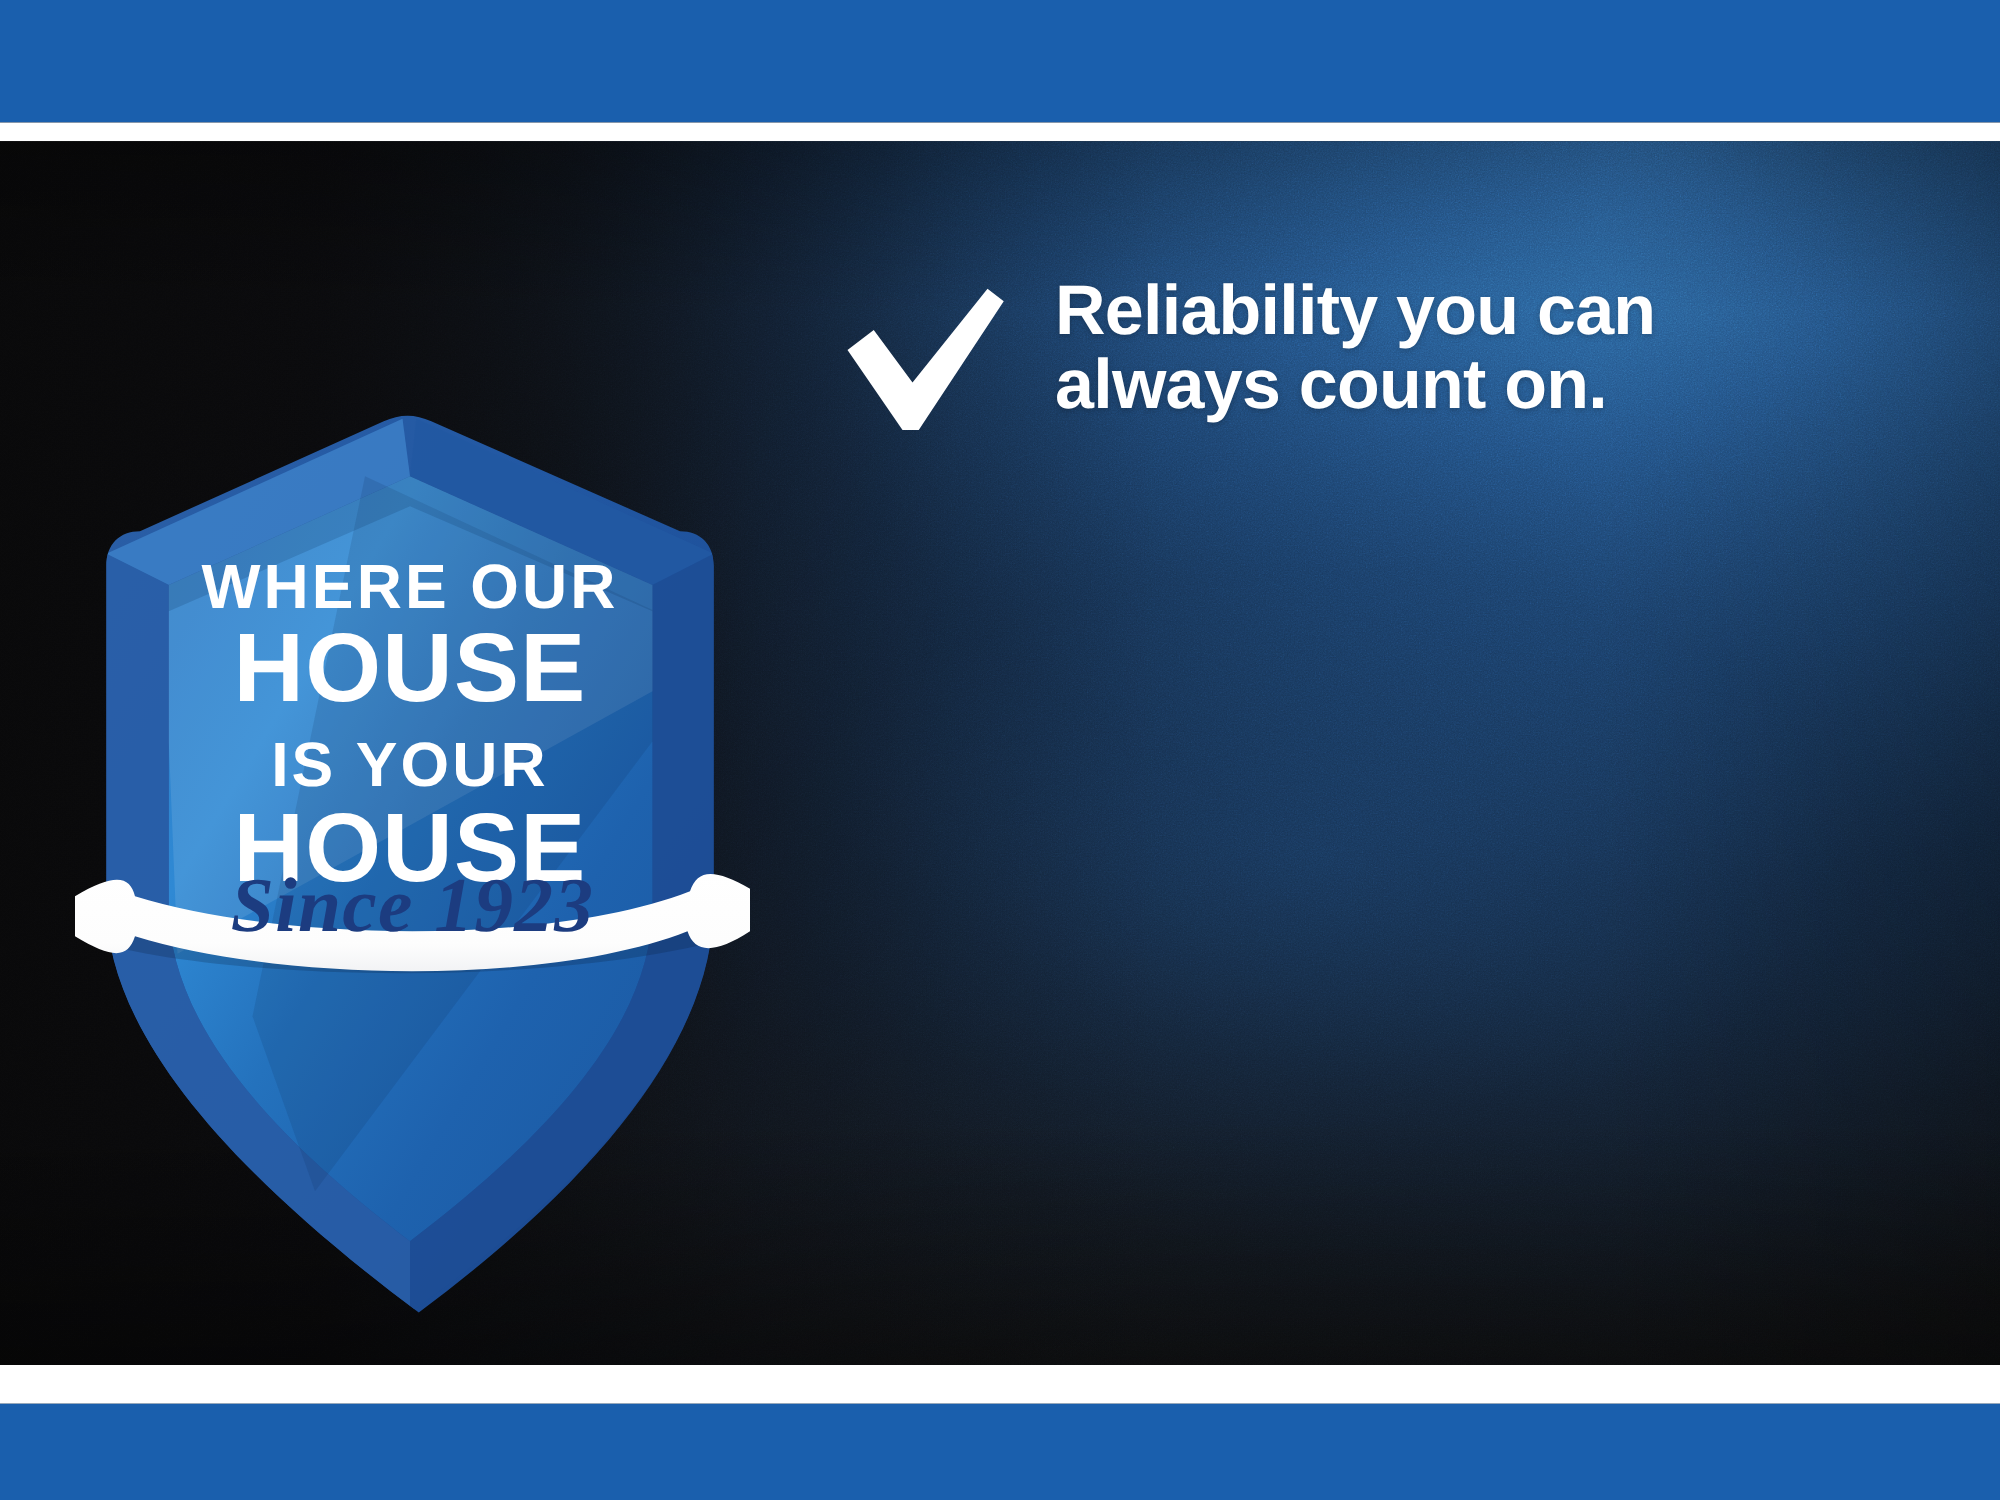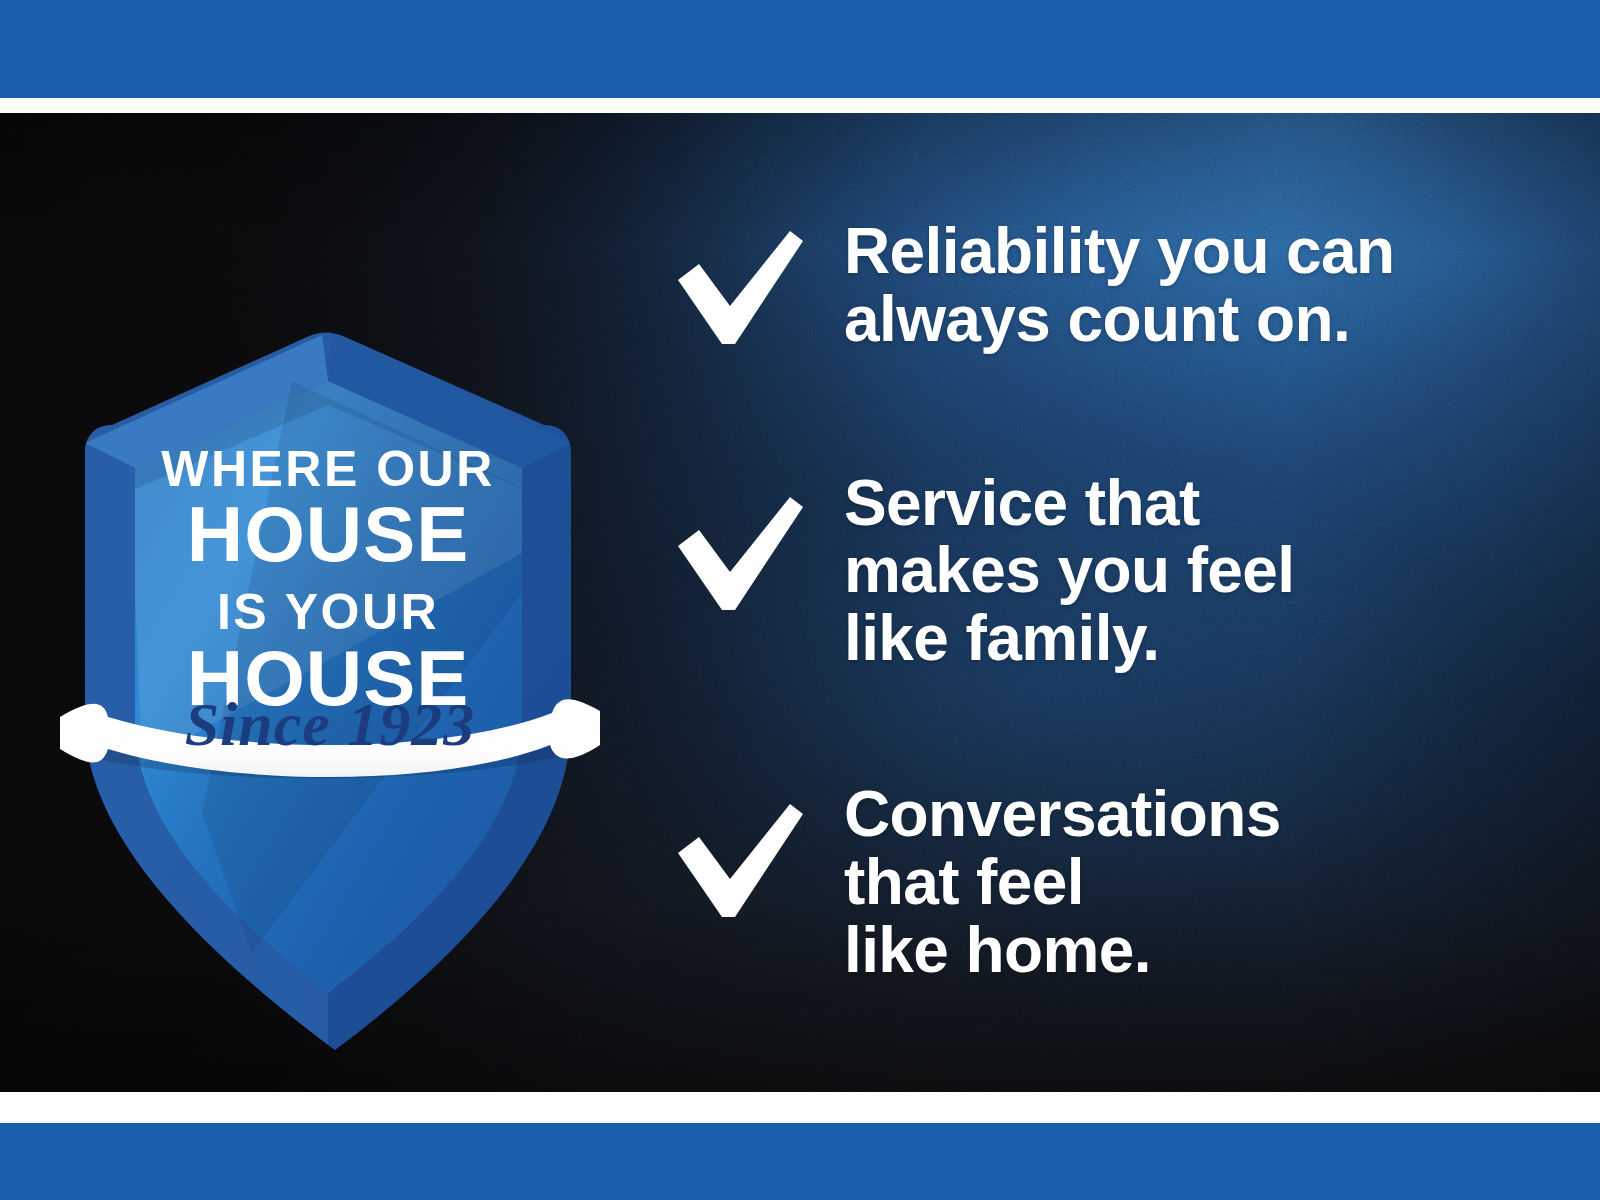--- a/index.html
+++ b/index.html
@@ -101,21 +101,21 @@
   .bullet:last-child { margin-bottom:0; }
   .check {
     position:absolute; left:0; top:8px;
     width:132px; height:120px;
   }
   .check svg { display:block; width:100%; height:100%; }
   .btext {
     color:#ffffff;
     font-family:"Liberation Sans", sans-serif;
     font-weight:bold;
-    font-size:64px;
+    font-size:56px;
     line-height:1.06;
     letter-spacing:-0.6px;
     white-space:pre-line;
     text-shadow:0 2px 5px rgba(0,0,0,0.22);
   }
   .b1 { padding-top:0; }
   .b1 .check { top:10px; }
   .b2 .check { top:24px; }
   .b3 .check { top:20px; }
   .sp1 { height:70px; }
@@ -260,43 +260,23 @@
           <svg viewBox="0 0 132 120" xmlns="http://www.w3.org/2000/svg">
             <path d="M 6,52 L 27,36 L 58,78 L 118,3 L 131,13 L 63,116 L 50,116 Z" fill="#ffffff"></path>
           </svg>
         </span>
         <div class="btext">Reliability you can
 always count on.</div>
       </div>
 
       <div class="sp1"></div>
 
-      <div class="bullet b2">
-        <span class="check">
-          <svg viewBox="0 0 132 120" xmlns="http://www.w3.org/2000/svg">
-            <path d="M 6,52 L 27,36 L 58,78 L 118,3 L 131,13 L 63,116 L 50,116 Z" fill="#ffffff"></path>
-          </svg>
-        </span>
-        <div class="btext">Service that
-makes you feel
-like family.</div>
-      </div>
 
       <div class="sp2"></div>
 
-      <div class="bullet b3">
-        <span class="check">
-          <svg viewBox="0 0 132 120" xmlns="http://www.w3.org/2000/svg">
-            <path d="M 6,52 L 27,36 L 58,78 L 118,3 L 131,13 L 63,116 L 50,116 Z" fill="#ffffff"></path>
-          </svg>
-        </span>
-        <div class="btext">Conversations
-that feel
-like home.</div>
-      </div>
 
     </div>
   </div>
 
   <div class="strip-bottom"></div>
   <div class="bar-bottom"></div>
 
 </div>
 
 </body></html>

